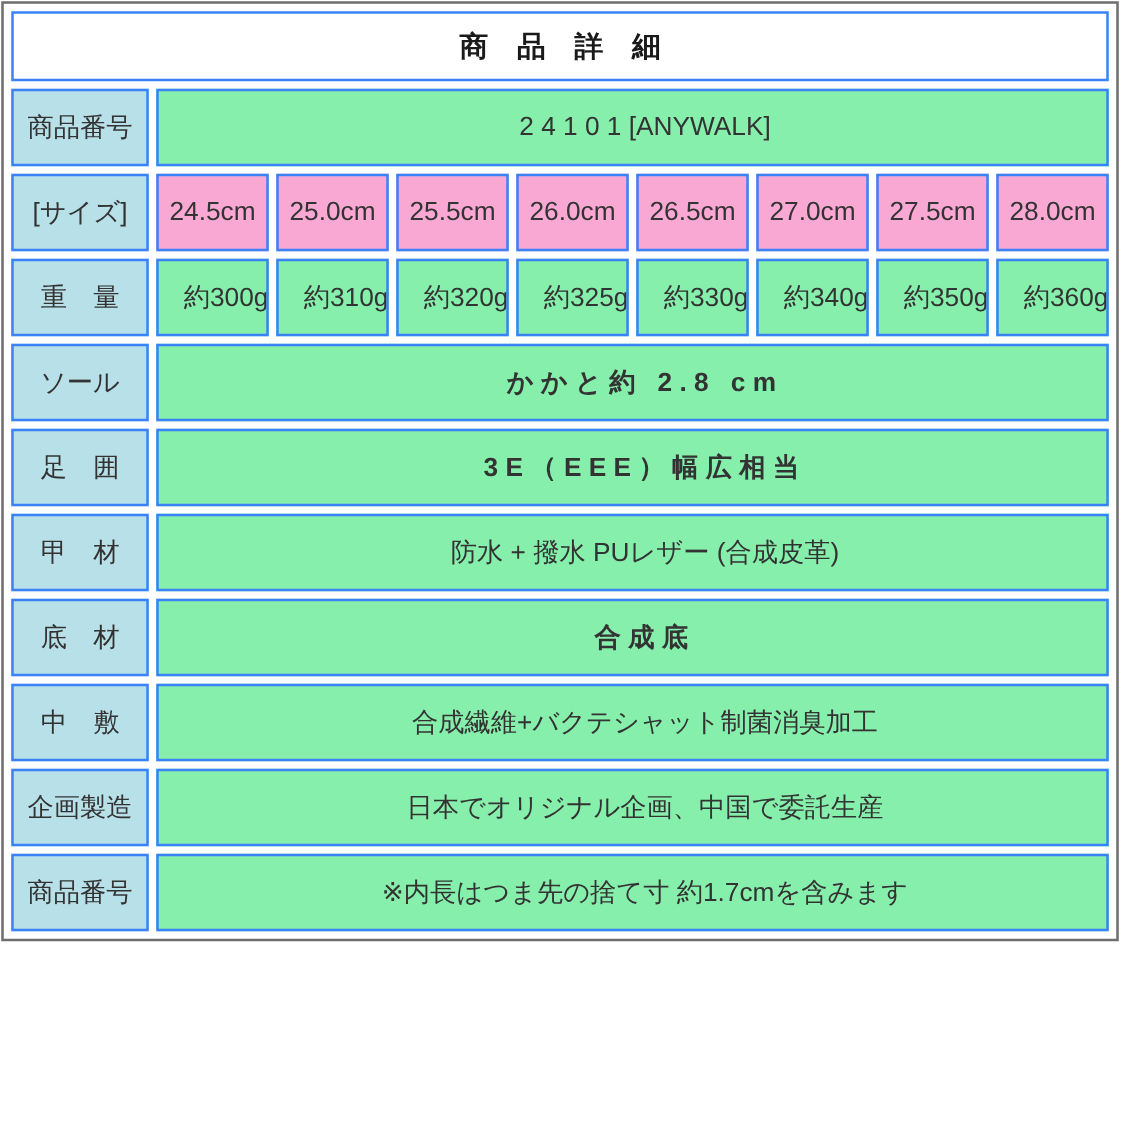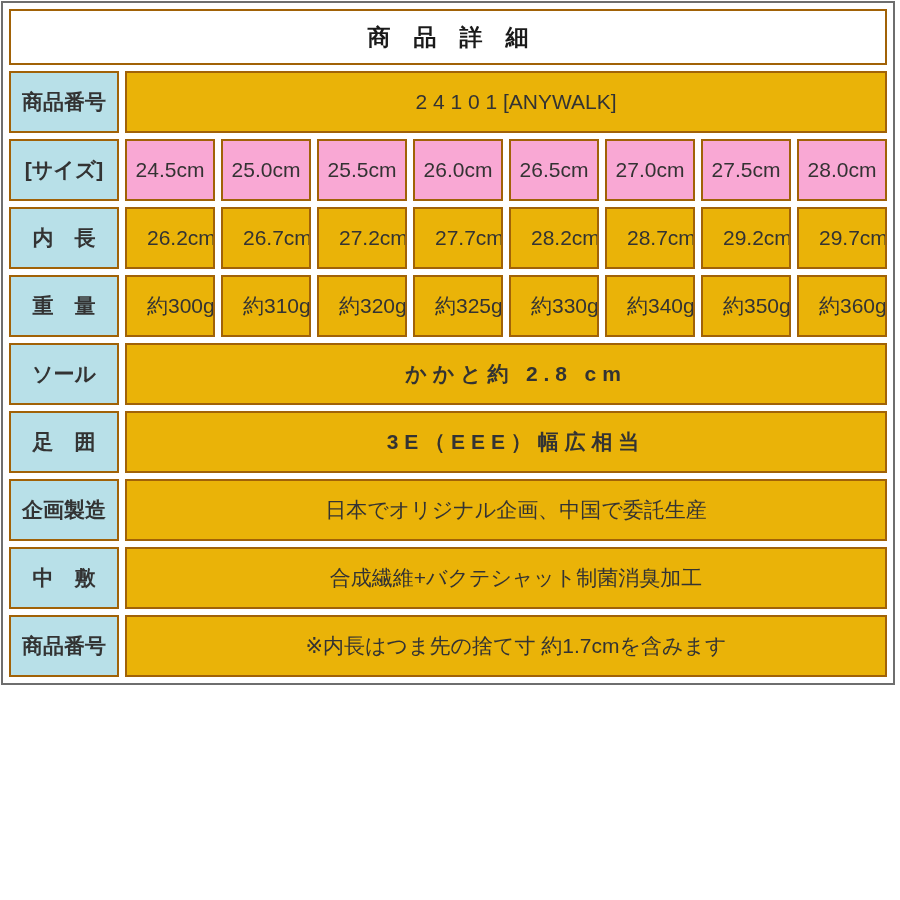--- a/index.html
+++ b/index.html
@@ -17,42 +17,41 @@
     border-spacing: 6px;
     table-layout: fixed;
     width: 894px;
     margin: 1px;
     border: 2px solid #6e6e6e;
     background: #ffffff;
   }
   col.c-label { width: 110px; }
   col.c-data  { width: 90px; }
   td {
-    border: 2px solid #a16207;
+    border: 2px solid #3b82f6;
     text-align: center;
     vertical-align: middle;
     padding: 0;
     font-size: 21px;
     height: 58px;
     overflow: hidden;
     white-space: nowrap;
   }
   td.title-cell {
     font-weight: bold;
     font-size: 23px;
     height: 52px;
     background: #ffffff;
     color: #1a1a1a;
   }
   td.lbl {
     background: #b8e0e8;
-    font-weight: bold;
   }
   td.val {
-    background: #eab308;
+    background: #86efac;
     padding-left: 20px;
   }
   td.size-val {
     background: #f9a8d4;
   }
   td.spaced {
     letter-spacing: 0.28em;
     font-weight: bold;
   }
 </style>
@@ -87,31 +86,20 @@
     <td class="size-val">24.5cm</td>
     <td class="size-val">25.0cm</td>
     <td class="size-val">25.5cm</td>
     <td class="size-val">26.0cm</td>
     <td class="size-val">26.5cm</td>
     <td class="size-val">27.0cm</td>
     <td class="size-val">27.5cm</td>
     <td class="size-val">28.0cm</td>
   </tr>
 
-  <tr>
-    <td class="lbl">内　長</td>
-    <td class="val">26.2cm</td>
-    <td class="val">26.7cm</td>
-    <td class="val">27.2cm</td>
-    <td class="val">27.7cm</td>
-    <td class="val">28.2cm</td>
-    <td class="val">28.7cm</td>
-    <td class="val">29.2cm</td>
-    <td class="val">29.7cm</td>
-  </tr>
 
 
   <tr>
     <td class="lbl">重　量</td>
     <td class="val">約300g</td>
     <td class="val">約310g</td>
     <td class="val">約320g</td>
     <td class="val">約325g</td>
     <td class="val">約330g</td>
     <td class="val">約340g</td>
@@ -122,30 +110,38 @@
   <tr>
     <td class="lbl">ソール</td>
     <td colspan="8" class="val spaced">かかと約 2.8 cm</td>
   </tr>
 
   <tr>
     <td class="lbl">足　囲</td>
     <td colspan="8" class="val spaced">3E（EEE）幅広相当</td>
   </tr>
 
-
+  <tr>
+    <td class="lbl">甲　材</td>
+    <td colspan="8" class="val">防水 + 撥水 PUレザー (合成皮革)</td>
+  </tr>
 
   <tr>
-    <td class="lbl">企画製造</td>
-    <td colspan="8" class="val">日本でオリジナル企画、中国で委託生産</td>
+    <td class="lbl">底　材</td>
+    <td colspan="8" class="val spaced">合成底</td>
   </tr>
 
   <tr>
     <td class="lbl">中　敷</td>
     <td colspan="8" class="val">合成繊維+バクテシャット制菌消臭加工</td>
+  </tr>
+
+  <tr>
+    <td class="lbl">企画製造</td>
+    <td colspan="8" class="val">日本でオリジナル企画、中国で委託生産</td>
   </tr>
 
   <tr>
     <td class="lbl">商品番号</td>
     <td colspan="8" class="val">※内長はつま先の捨て寸 約1.7cmを含みます</td>
   </tr>
 </tbody>
   </table>
 
 </body></html>

